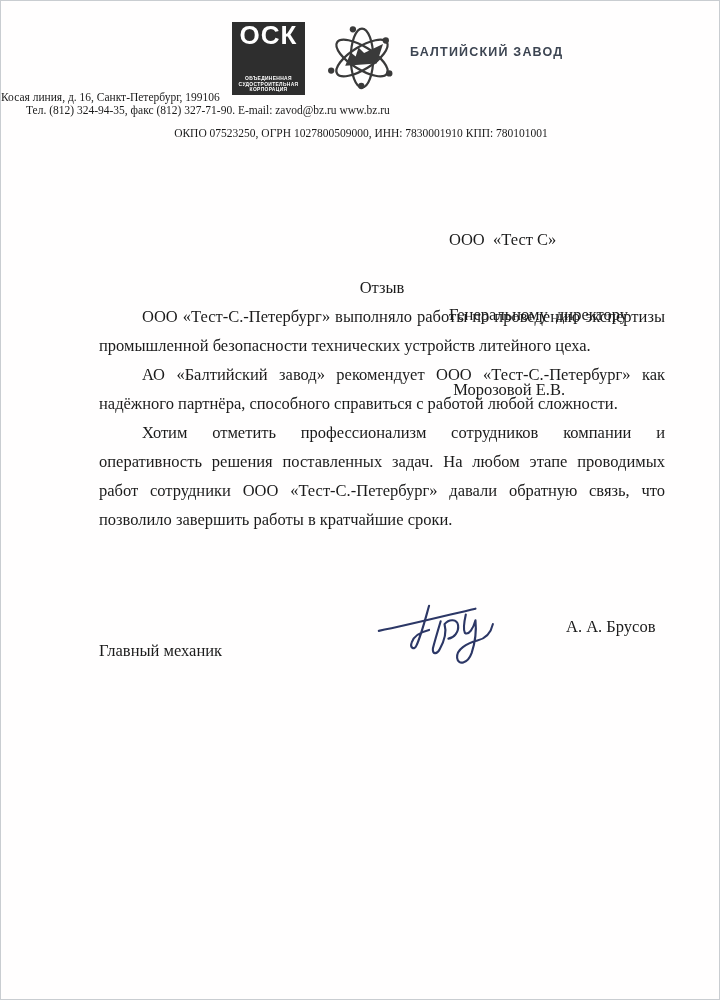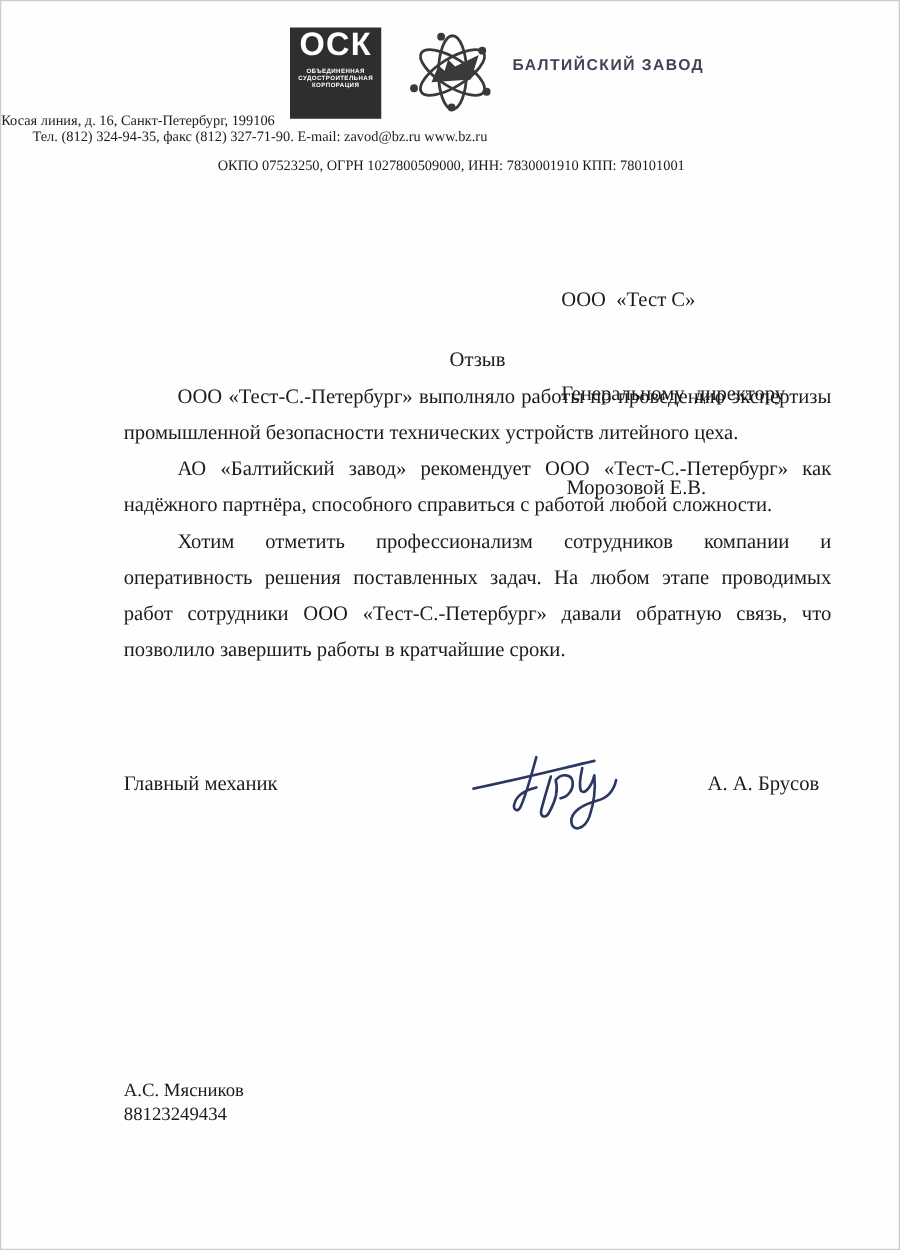--- a/index.html
+++ b/index.html
@@ -12,21 +12,21 @@
     border: 1px solid #c9cdd1;
     font-family: "Liberation Serif", serif;
     color: #1b1b1b;
     overflow: hidden;
   }
   
   .osk-logo {
     position:absolute; left:231px; top:21px;
     width:73px; height:73px;
     background:#2e2e2e;
-    display:flex; flex-direction:column; align-items:center; justify-content:flex-start;
+    display:flex; flex-direction:column; align-items:center; justify-content:space-between;
     color:#ffffff;
   }
   .osk-acronym {
     font-family:"Liberation Sans", sans-serif;
     font-weight:bold; font-size:26px; line-height:26px; letter-spacing:1px;
   }
   .osk-sub {
     margin-top:5px;
     font-family:"Liberation Sans", sans-serif;
     font-size:6px; line-height:7px; font-weight:bold;
@@ -52,21 +52,21 @@
   
   .letter-body {
     position:absolute; left:98px; top:272px; width:566px;
     font-size:16.5px; line-height:29px;
   }
   .letter-title { text-align:center; margin:0 0 0 0; font-weight:normal; font-size:16.5px; }
   .letter-body p {
     margin:0; text-align:justify; text-indent:43px;
   }
   
-  .sig-label { position:absolute; left:98px; top:616px; font-size:16.5px; }
+  .sig-label { position:absolute; left:98px; top:640px; font-size:16.5px; }
   .sig-name  { position:absolute; left:565px; top:616px; font-size:16.5px; }
   .sig-scribble { position:absolute; left:372px; top:583px; width:145px; height:88px; }
   
   .footer {
     position:absolute; left:98px; top:863px;
     font-size:15px; line-height:19px;
   }
 </style>
 </head>
 <body>
@@ -123,18 +123,14 @@
     <g fill="none" stroke-width="2.2" stroke-linecap="round" stroke-linejoin="round">
       <path d="M6 48 C36 42 72 33 106 25" stroke="#2c3766"></path>
       <path d="M58 22 C54 36 50 52 45 63 C43 68 38 66 40 60 C42 53 50 49 58 47" stroke="#2c3766"></path>
       <path d="M70 38 C67 48 64 58 62 66 C61 72 66 73 69 67 C74 58 76 48 74 41 C79 35 87 36 88 42 C89 49 84 55 78 56" stroke="#2c3766"></path>
       <path d="M96 31 C94 40 93 46 95 50 C99 53 104 45 106 37 C107 47 106 59 102 71 C98 82 88 84 87 76 C86 67 97 61 108 58 C116 56 122 50 124 41" stroke="#2c3766"></path>
     </g>
   </svg>
 
   <div class="sig-name">А. А. Брусов</div>
 
-  <div class="footer">
-    <div>А.С. Мясников</div>
-    <div>88123249434</div>
-  </div>
 
 </div>
 
 </body></html>

